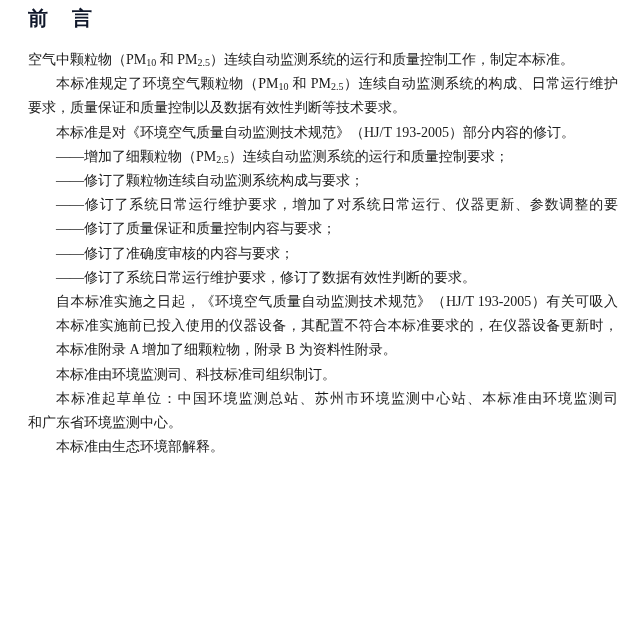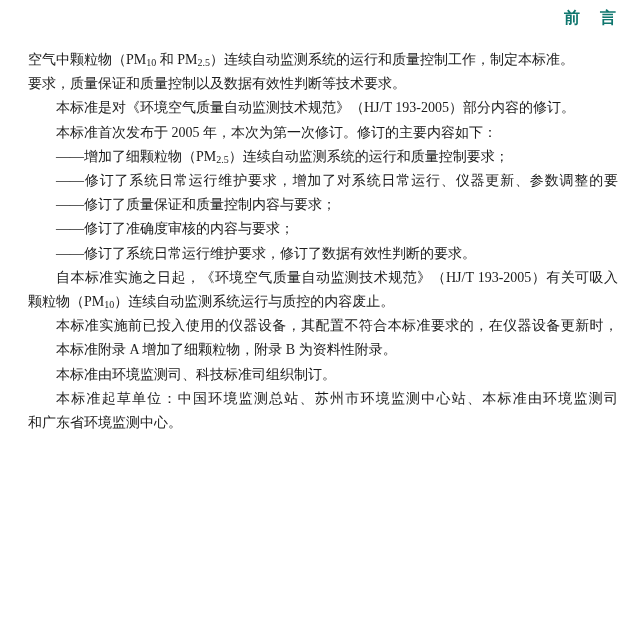--- a/index.html
+++ b/index.html
@@ -12,27 +12,27 @@
     width: 639px;
     height: 628px;
     box-sizing: border-box;
     background: #ffffff;
     padding: 5px 21px 0 28px;
     overflow: hidden;
     font-family: "Liberation Serif", "DejaVu Serif", serif;
     color: #1b1b1b;
   }
   .doc-title {
-    text-align: right;
+    text-align: left;
     font-family: "Liberation Sans", "DejaVu Sans", sans-serif;
     font-weight: bold;
-    font-size: 16px;
+    font-size: 20px;
     line-height: 26px;
     letter-spacing: 2px;
-    color: #0f766e;
+    color: #0f172a;
     margin: 0 0 17px 0;
   }
   .doc-lines {
     width: 590px;
   }
   .line {
     font-size: 14px;
     line-height: 24.2px;
     text-align: justify;
     white-space: normal;
@@ -50,29 +50,30 @@
     letter-spacing: 0;
   }
 </style>
 </head>
 <body>
 
 <div class="page">
   <h1 class="doc-title">前　言</h1>
   <div class="doc-lines">
       <div class="line"><span>空气中颗粒物（PM</span><sub>10</sub><span> 和 PM</span><sub>2.5</sub><span>）连续自动监测系统的运行和质量控制工作，制定本标准。</span></div>
+      <div class="line indent just"><span>本标准规定了环境空气颗粒物（PM</span><sub>10</sub><span> 和 PM</span><sub>2.5</sub><span>）连续自动监测系统的构成、日常运行维护</span></div>
       <div class="line"><span>要求，质量保证和质量控制以及数据有效性判断等技术要求。</span></div>
       <div class="line indent"><span>本标准是对《环境空气质量自动监测技术规范》（HJ/T 193-2005）部分内容的修订。</span></div>
-      <div class="line indent"><span>本标准首次发布于 2005 年，本次为第一次修订。修订的主要内容如下：</span></div>
       <div class="line indent"><span>——增加了细颗粒物（PM</span><sub>2.5</sub><span>）连续自动监测系统的运行和质量控制要求；</span></div>
+      <div class="line indent"><span>——修订了颗粒物连续自动监测系统构成与要求；</span></div>
       <div class="line indent just"><span>——修订了系统日常运行维护要求，增加了对系统日常运行、仪器更新、参数调整的要</span></div>
       <div class="line indent"><span>——修订了质量保证和质量控制内容与要求；</span></div>
       <div class="line indent"><span>——修订了准确度审核的内容与要求；</span></div>
       <div class="line indent"><span>——修订了系统日常运行维护要求，修订了数据有效性判断的要求。</span></div>
       <div class="line indent just"><span>自本标准实施之日起，《环境空气质量自动监测技术规范》（HJ/T 193-2005）有关可吸入</span></div>
-      <div class="line"><span>颗粒物（PM</span><sub>10</sub><span>）连续自动监测系统运行与质控的内容废止。</span></div>
       <div class="line indent just"><span>本标准实施前已投入使用的仪器设备，其配置不符合本标准要求的，在仪器设备更新时，</span></div>
       <div class="line indent"><span>本标准附录 A 增加了细颗粒物，附录 B 为资料性附录。</span></div>
       <div class="line indent"><span>本标准由环境监测司、科技标准司组织制订。</span></div>
       <div class="line indent just"><span>本标准起草单位：中国环境监测总站、苏州市环境监测中心站、本标准由环境监测司</span></div>
       <div class="line"><span>和广东省环境监测中心。</span></div>
+      <div class="line indent"><span>本标准由生态环境部解释。</span></div>
     </div>
 </div>
 
 </body></html>

